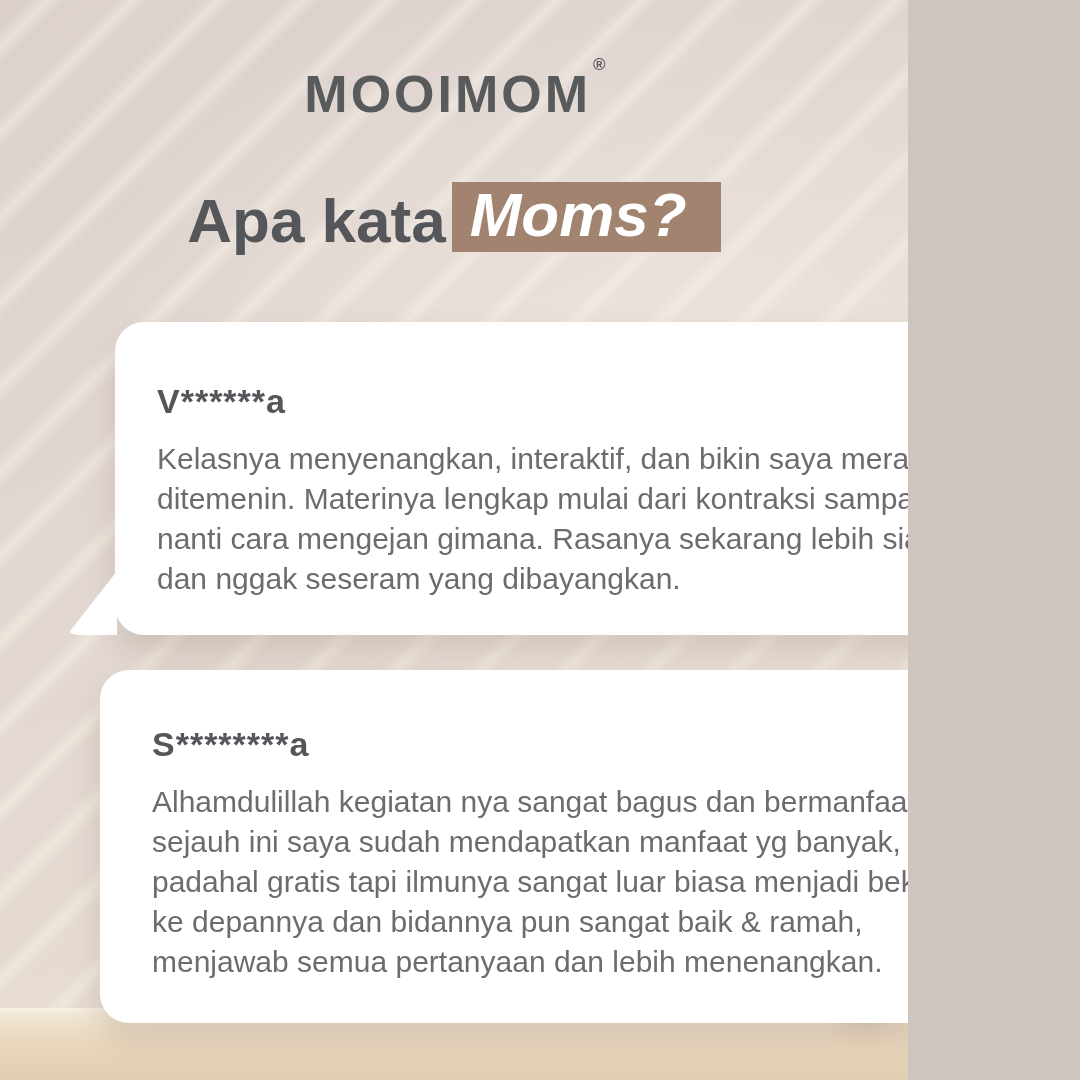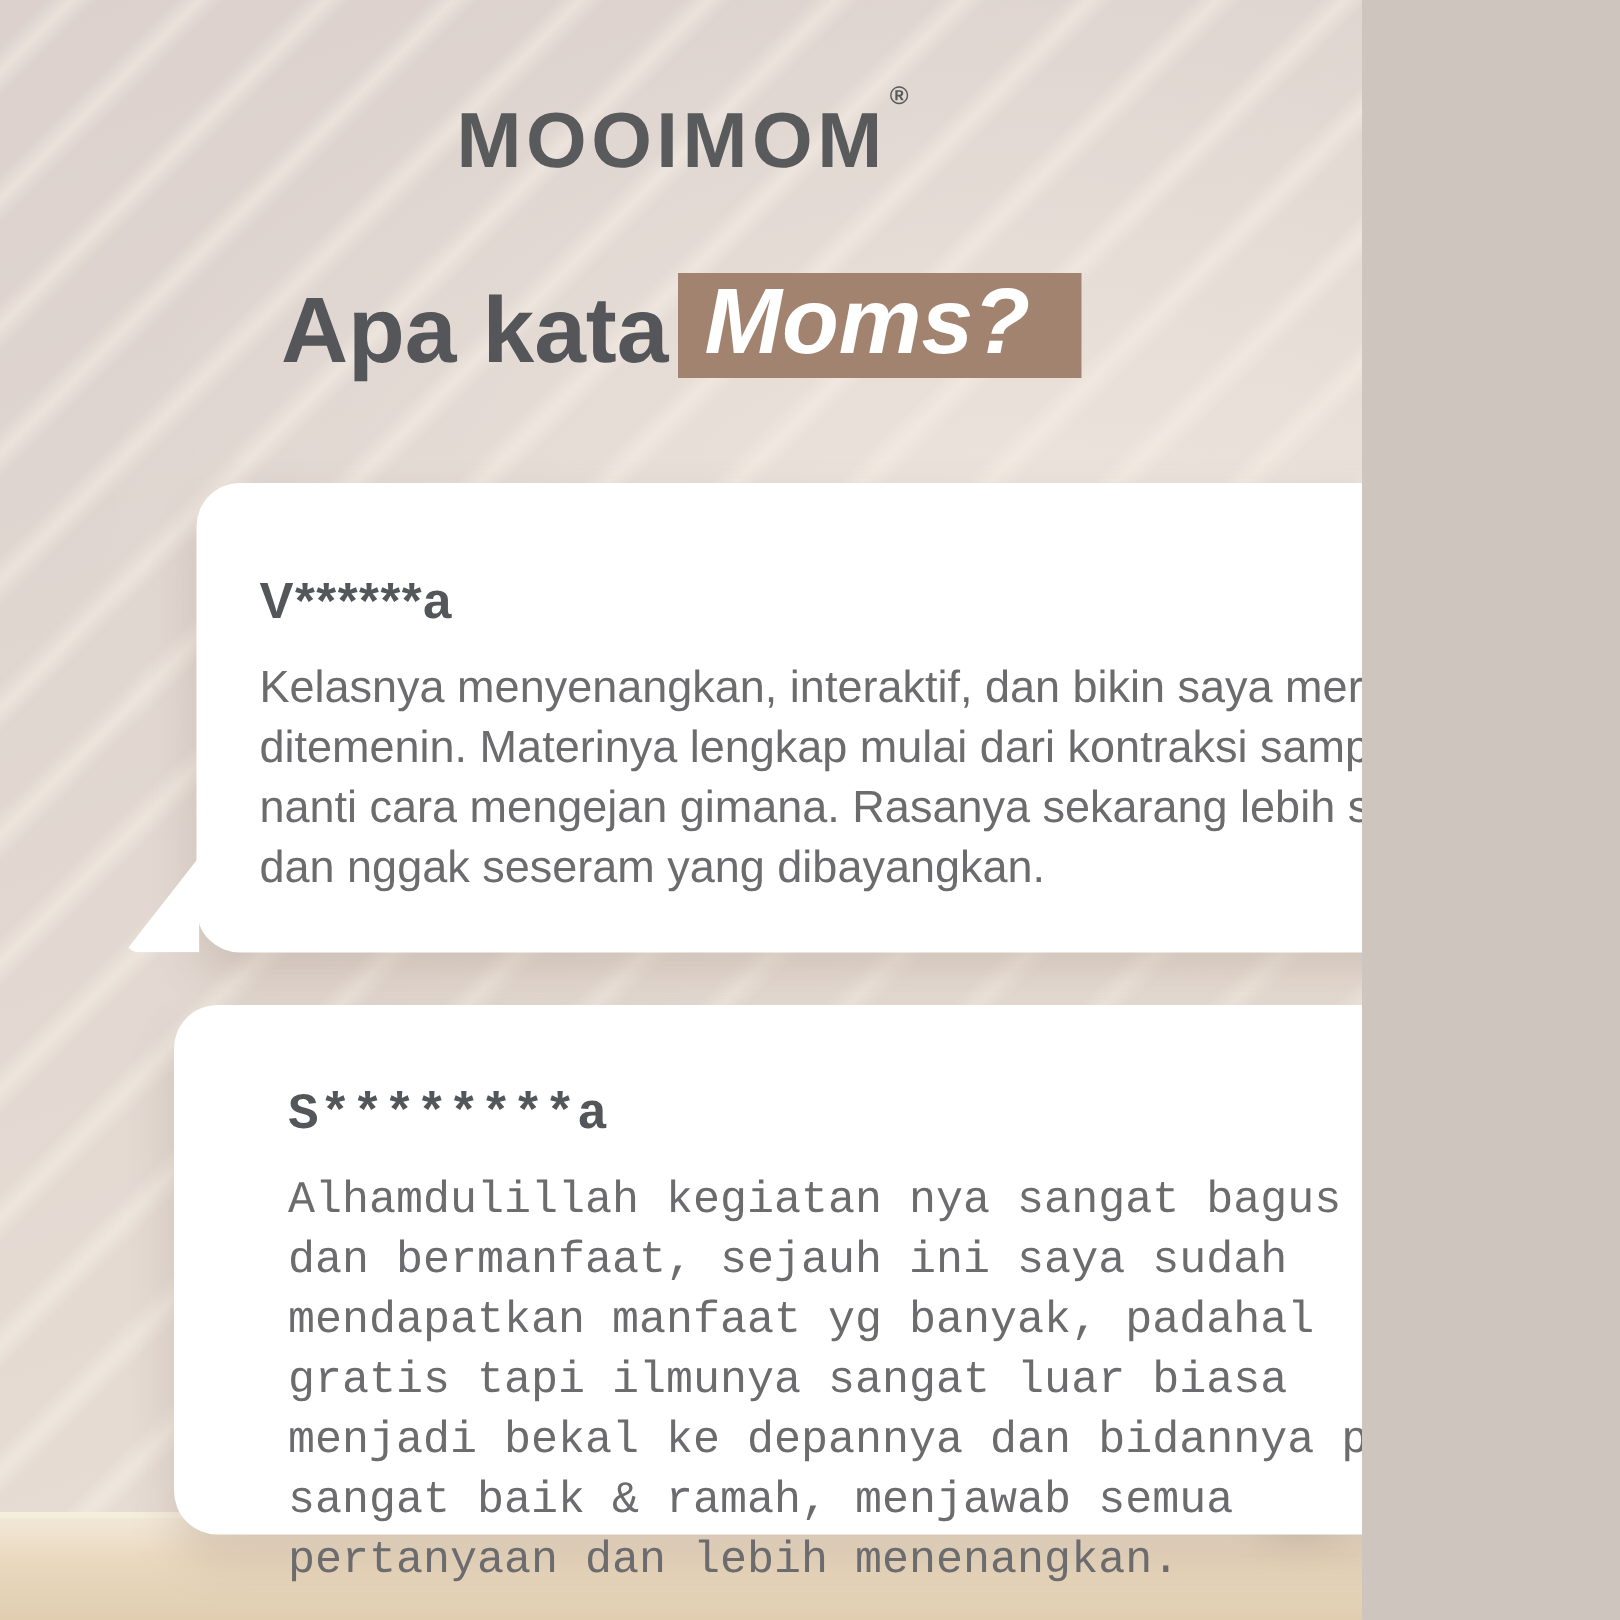--- a/index.html
+++ b/index.html
@@ -40,32 +40,31 @@
     color:#54565a;font-size:62px;font-weight:700;line-height:78px;letter-spacing:0;
   }
   .heading .hl{
     display:inline-block;background:#a28370;color:#ffffff;
     font-style:italic;font-weight:700;
     padding:0 34px 4px 18px;margin-left:6px;line-height:66px;vertical-align:6px;
   }
   .bubble{
     position:absolute;background:#ffffff;border-radius:29px;
     box-shadow:0 16px 30px rgba(131,106,92,.22);
-    margin-left:16px;
   }
   .bubble h2{
     margin:0;color:#54565a;font-size:34px;font-weight:700;letter-spacing:1px;
   }
   .bubble p{
     margin:18px 0 0 0;color:#6c6c6e;font-size:30px;font-weight:400;line-height:40px;
   }
   .bubble1{left:115px;top:322px;width:885px;height:313px;padding:0;box-sizing:border-box;}
   .bubble1 .inner{padding:60px 35px 0 42px;}
   .bubble2{left:100px;top:670px;width:905px;height:353px;box-sizing:border-box;}
-  .bubble2 .inner{padding:55px 62px 0 76px;font-family:Liberation Mono, monospace;}
+  .bubble2 .inner{padding:55px 62px 0 52px;}
   .tail{position:absolute;background:#ffffff;}
   .tail-left{
     left:-48px;bottom:0;width:50px;height:64px;
     clip-path:polygon(100% 0,100% 100%,0 100%);
     border-bottom-left-radius:10px;
   }
   .tail-right{
     right:-33px;bottom:2px;width:35px;height:62px;
     clip-path:polygon(0 0,100% 100%,0 100%);
     border-bottom-right-radius:10px;

